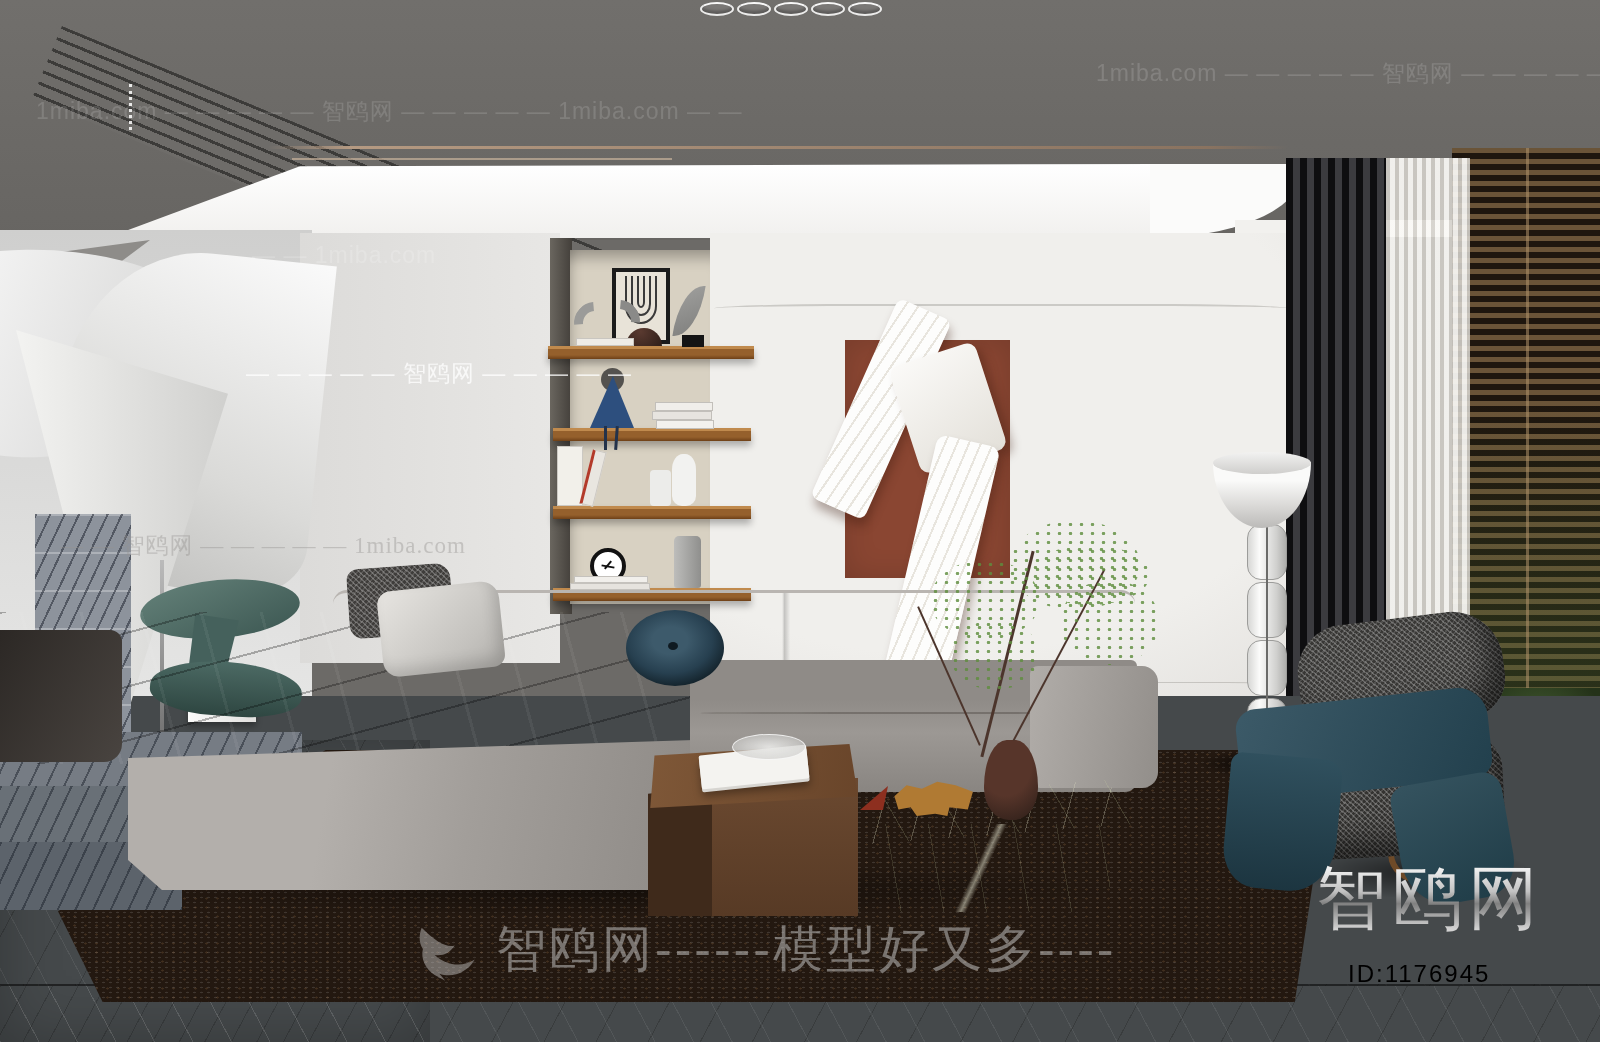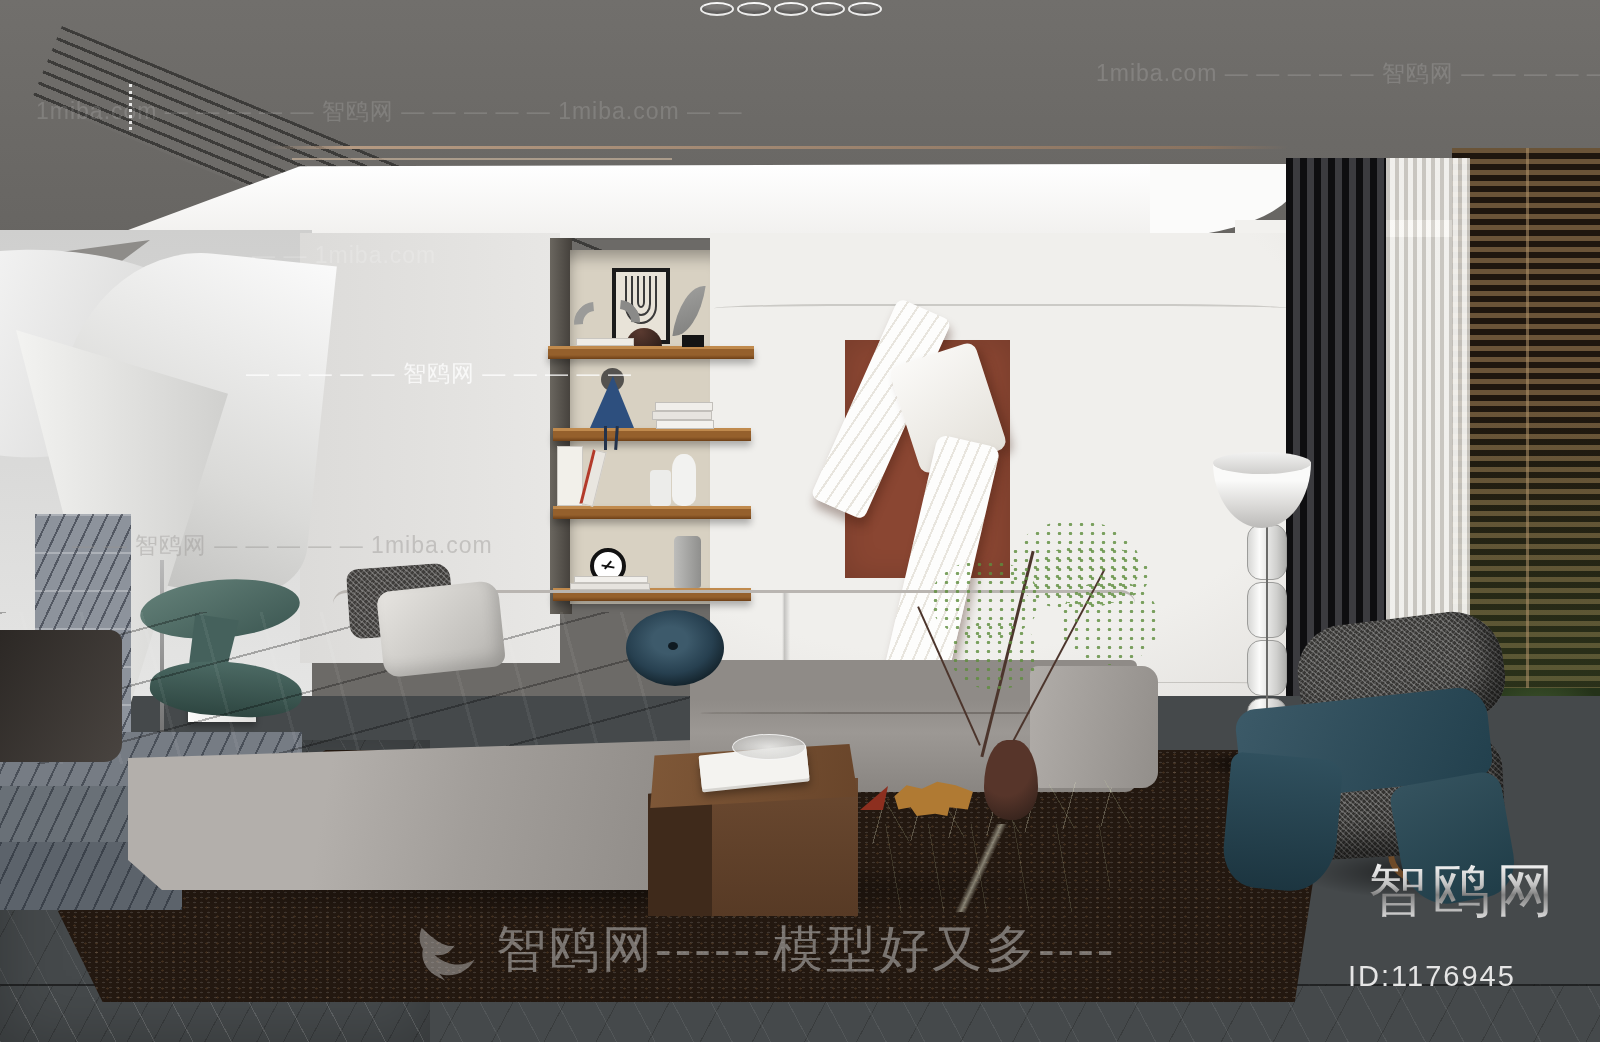--- a/index.html
+++ b/index.html
@@ -259,30 +259,30 @@
   .blanket.b3{left:1398px;top:778px;width:112px;height:124px;transform:rotate(-10deg);
     border-radius:16px 20px 30% 40%;background:linear-gradient(160deg,#35535f,#1f3c47);}
 
   
   .wm{font-size:23px;letter-spacing:1px;white-space:nowrap;}
   .wm-tl{left:36px;top:96px;color:rgba(255,255,255,.14);}
   .wm-tr{left:1096px;top:58px;color:rgba(255,255,255,.15);}
   .wm-cr{left:952px;top:178px;font-size:30px;letter-spacing:2px;color:rgba(255,255,255,.22);}
   .wm-ul{left:252px;top:242px;color:rgba(255,255,255,.18);}
   .wm-ml{left:246px;top:358px;color:rgba(255,255,255,.75);}
-  .wm-ll{left:72px;top:530px;color:rgba(150,148,145,.42);}
+  .wm-ll{left:60px;top:530px;color:rgba(150,148,145,.42);font-family:Liberation Serif, serif;}
   .wm-mr{left:1000px;top:474px;color:rgba(255,255,255,.55);}
   .wm-lr{left:1156px;top:630px;color:rgba(168,166,163,.55);}
   .wm-sf{left:86px;top:726px;color:rgba(255,255,255,.25);}
   .wm-banner{left:496px;top:916px;font-size:50px;letter-spacing:3px;color:rgba(205,205,205,.5);white-space:nowrap;}
   .bird{left:414px;top:916px;width:72px;height:66px;}
-  .logo-big{left:1368px;top:852px;font-size:58px;letter-spacing:6px;font-weight:400;
+  .logo-big{left:1316px;top:852px;font-size:70px;letter-spacing:6px;font-weight:400;
     background:linear-gradient(180deg,#fafafa 12%,#c2c2c2 42%,#808080 55%,#d2d2d2 82%);
     -webkit-background-clip:text;background-clip:text;color:transparent;white-space:nowrap;}
-  .logo-id{left:1348px;top:960px;font-size:29px;letter-spacing:2px;color:#e5e5e5;white-space:nowrap;}
+  .logo-id{left:1348px;top:960px;font-size:24px;letter-spacing:2px;color:#000000;white-space:nowrap;}
 </style>
 </head>
 <body>
 
 <div id="stage">
 
   <div class="ceiling"></div>
   <div class="ceiling-light" style="left:700px"></div>
   <div class="ceiling-light" style="left:737px"></div>
   <div class="ceiling-light" style="left:774px"></div>

